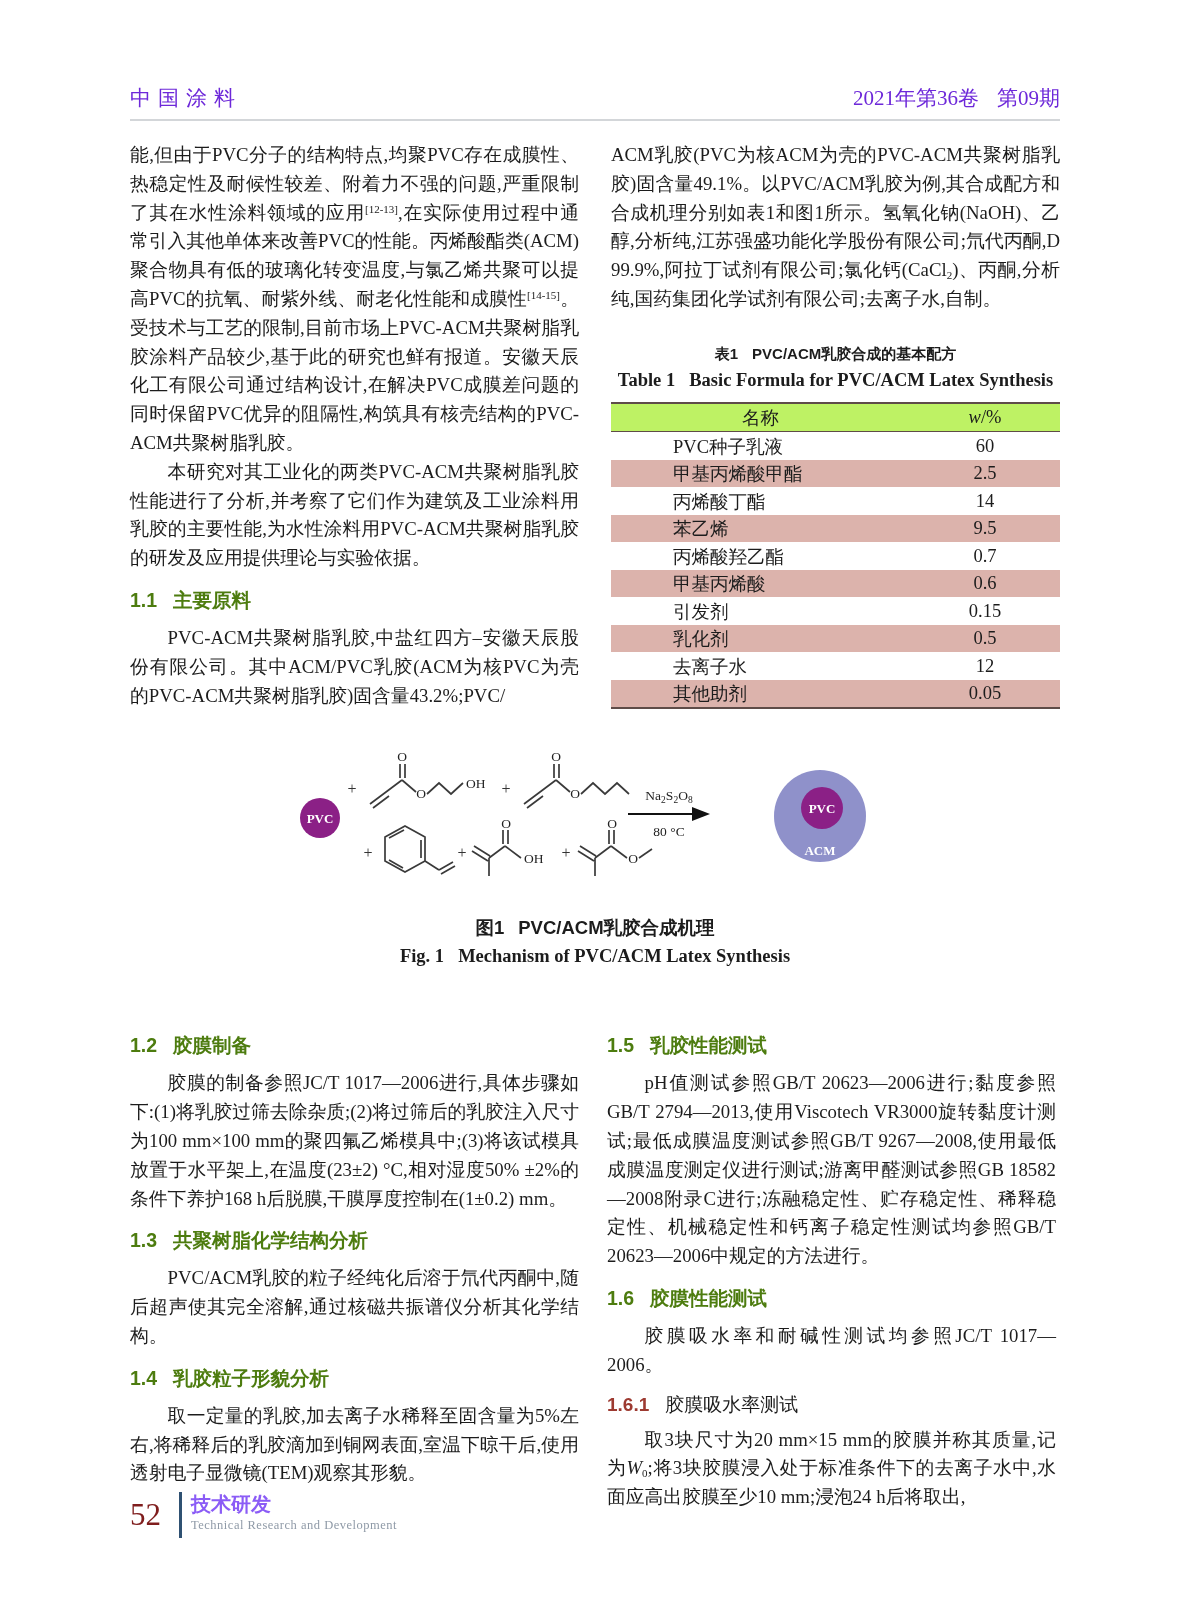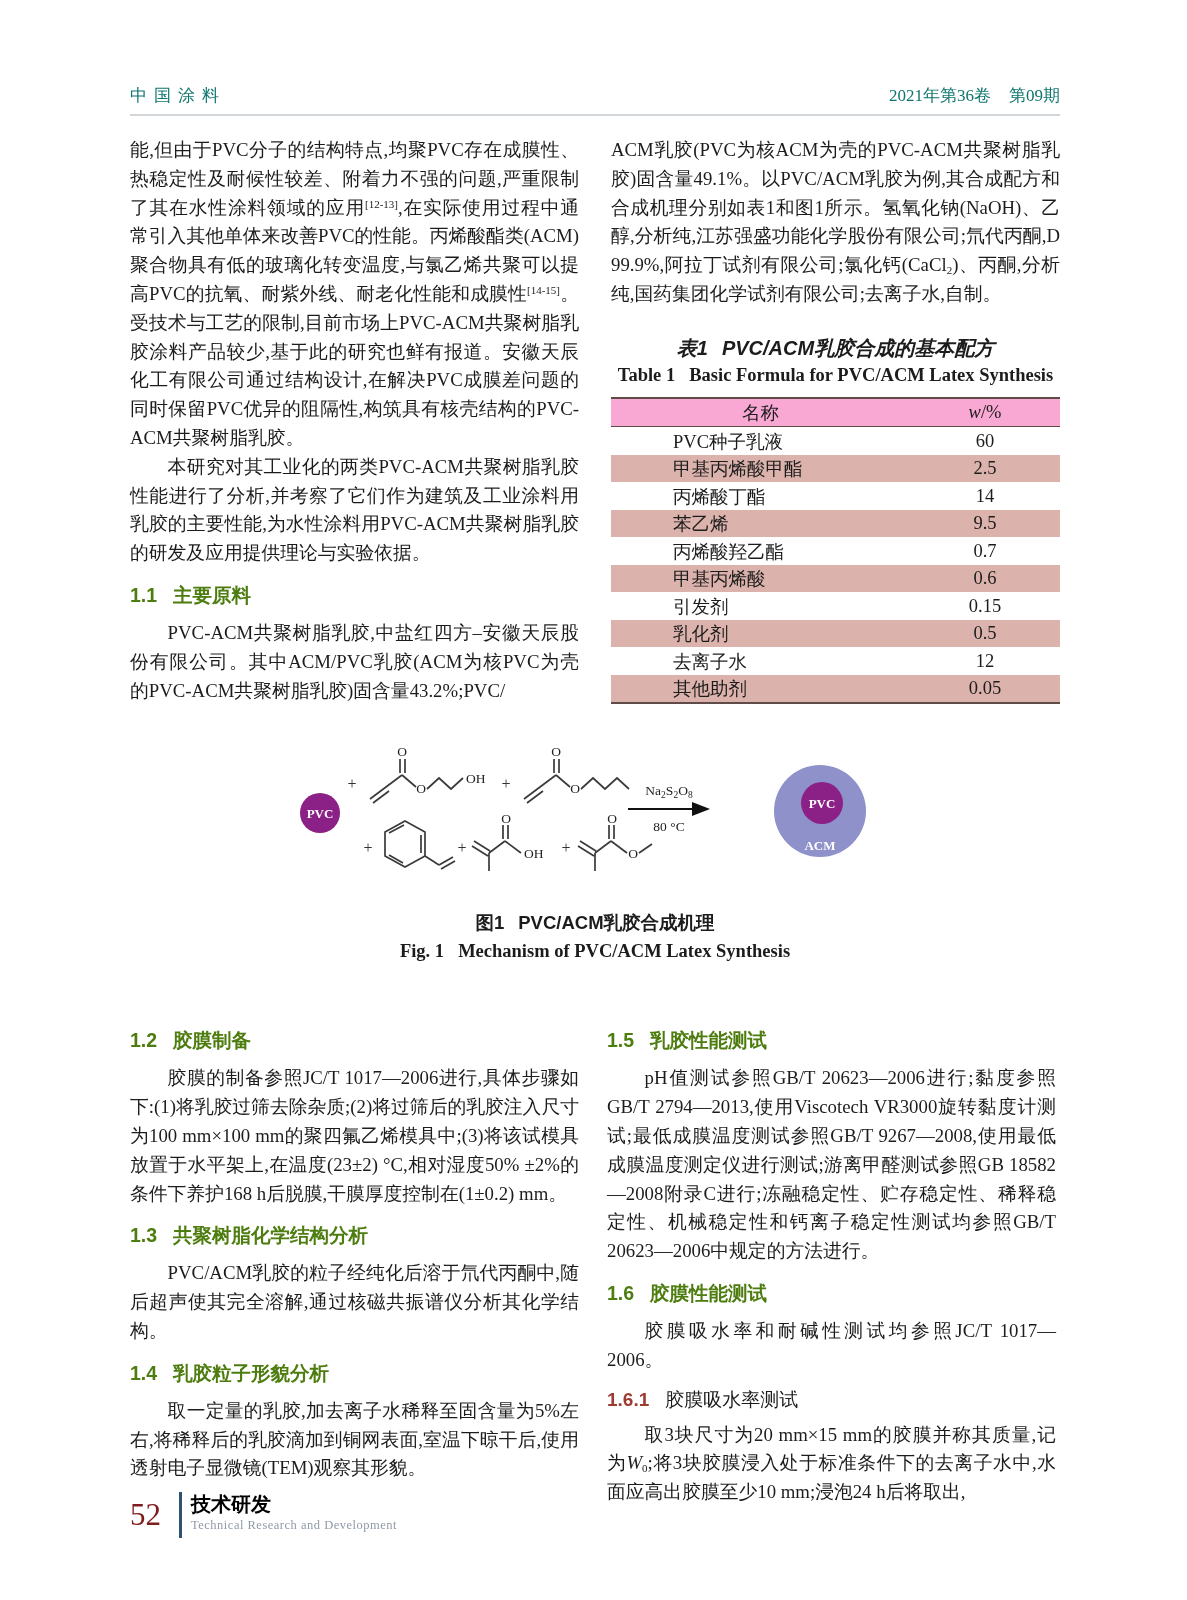--- a/index.html
+++ b/index.html
@@ -5,21 +5,21 @@
   html,body{margin:0;padding:0;}
   body{
     width:1187px;height:1600px;position:relative;overflow:hidden;
     background:#ffffff;color:#1c1c1c;
     font-family:"Liberation Serif","DejaVu Serif",serif;
   }
   .page{padding:84px 127px 0 130px;}
   
   .pghead{
     display:flex;justify-content:space-between;align-items:flex-end;
-    color:#0f766e;font-size:17px;
+    color:#6d28d9;font-size:21px;
     border-bottom:2px solid #d3d6d9;padding-bottom:7px;
   }
   .pghead .journal{letter-spacing:7px;}
   .pghead .vol{margin-right:18px;}
   
   .cols{display:flex;gap:32px;margin-top:20px;}
   .col{width:449px;}
   p.body{
     font-size:18.8px;line-height:28.8px;margin:0;
     text-align:justify;text-justify:inter-ideograph;
@@ -37,52 +37,52 @@
   .h2{
     font-family:"Liberation Sans","DejaVu Sans",sans-serif;font-weight:bold;
     color:#4d7c0f;font-size:19.5px;margin:14px 0 10px 0;
   }
   .h2 .num{margin-right:16px;}
   .h3{font-size:19px;margin:12px 0 8px 0;}
   .h3 .num{font-family:"Liberation Sans","DejaVu Sans",sans-serif;font-weight:bold;color:#9d3a31;margin-right:16px;}
   .h3 .t3{color:#1c1c1c;}
   
   .tblcap{text-align:center;margin-top:26px;line-height:27px;}
-  .tblcap .cn{font-family:"Liberation Sans","DejaVu Sans",sans-serif;font-weight:bold;font-size:20px;font-style:italic;}
+  .tblcap .cn{font-family:"Liberation Sans","DejaVu Sans",sans-serif;font-weight:bold;font-size:15px;}
   .tblcap .en{font-weight:bold;font-size:18.5px;}
   .caplabel{margin-right:14px;}
   table.t1{
     width:100%;border-collapse:collapse;margin-top:8px;
     border-top:2px solid #5f4c48;border-bottom:2px solid #5f4c48;
     font-size:18.5px;
   }
   table.t1 td,table.t1 th{height:27.5px;padding:0;font-weight:normal;vertical-align:middle;}
   table.t1 .c1{text-align:left;padding-left:62px;}
   table.t1 .c2{text-align:center;width:150px;}
-  table.t1 thead tr{background:#f9a8d4;border-bottom:1.5px solid #5f4c48;margin-left:48px;}
+  table.t1 thead tr{background:#bef264;border-bottom:1.5px solid #5f4c48;margin-left:48px;}
   table.t1 thead .c1{text-align:center;padding-left:0;}
   table.t1 tbody tr:nth-child(even){background:#dcb3ac;}
   
   .figwrap{margin-top:26px;height:152px;}
   .figsvg{display:block;margin-left:152px;}
   .figcap{text-align:center;margin-top:26px;line-height:28px;}
   .figcap .cn{font-family:"Liberation Sans","DejaVu Sans",sans-serif;font-weight:bold;font-size:18.5px;}
   .figcap .en{font-weight:bold;font-size:18.5px;}
   .struct{stroke:#3a3a3a;stroke-width:1.7;fill:none;}
   .atom{font-size:13.5px;fill:#222;font-family:"Liberation Serif","DejaVu Serif",serif;}
   .plus{font-size:16px;fill:#333;font-family:"Liberation Serif","DejaVu Serif",serif;}
   .clabel{font-size:13px;font-weight:bold;fill:#ffffff;font-family:"Liberation Serif","DejaVu Serif",serif;}
   .rxn{font-size:13.5px;fill:#222;font-family:"Liberation Serif","DejaVu Serif",serif;}
   
   .pgfoot{position:absolute;left:130px;top:1492px;display:flex;align-items:flex-start;}
   .pgfoot .pno{font-size:31px;color:#7f1d1d;line-height:46px;margin-right:18px;}
   .pgfoot .bar{width:3px;height:46px;background:#2f5172;margin-right:9px;}
   .pgfoot .cn{
     font-family:"Liberation Sans","DejaVu Sans",sans-serif;font-weight:bold;
-    font-size:20px;color:#000000;line-height:24px;
+    font-size:20px;color:#8b5cf6;line-height:24px;
   }
   .pgfoot .en{font-size:12.5px;color:#8f9aa7;letter-spacing:0.5px;margin-top:2px;}
 </style>
 </head>
 <body>
 
 <div class="page">
 
   <div class="pghead">
     <span class="journal">中国涂料</span>

